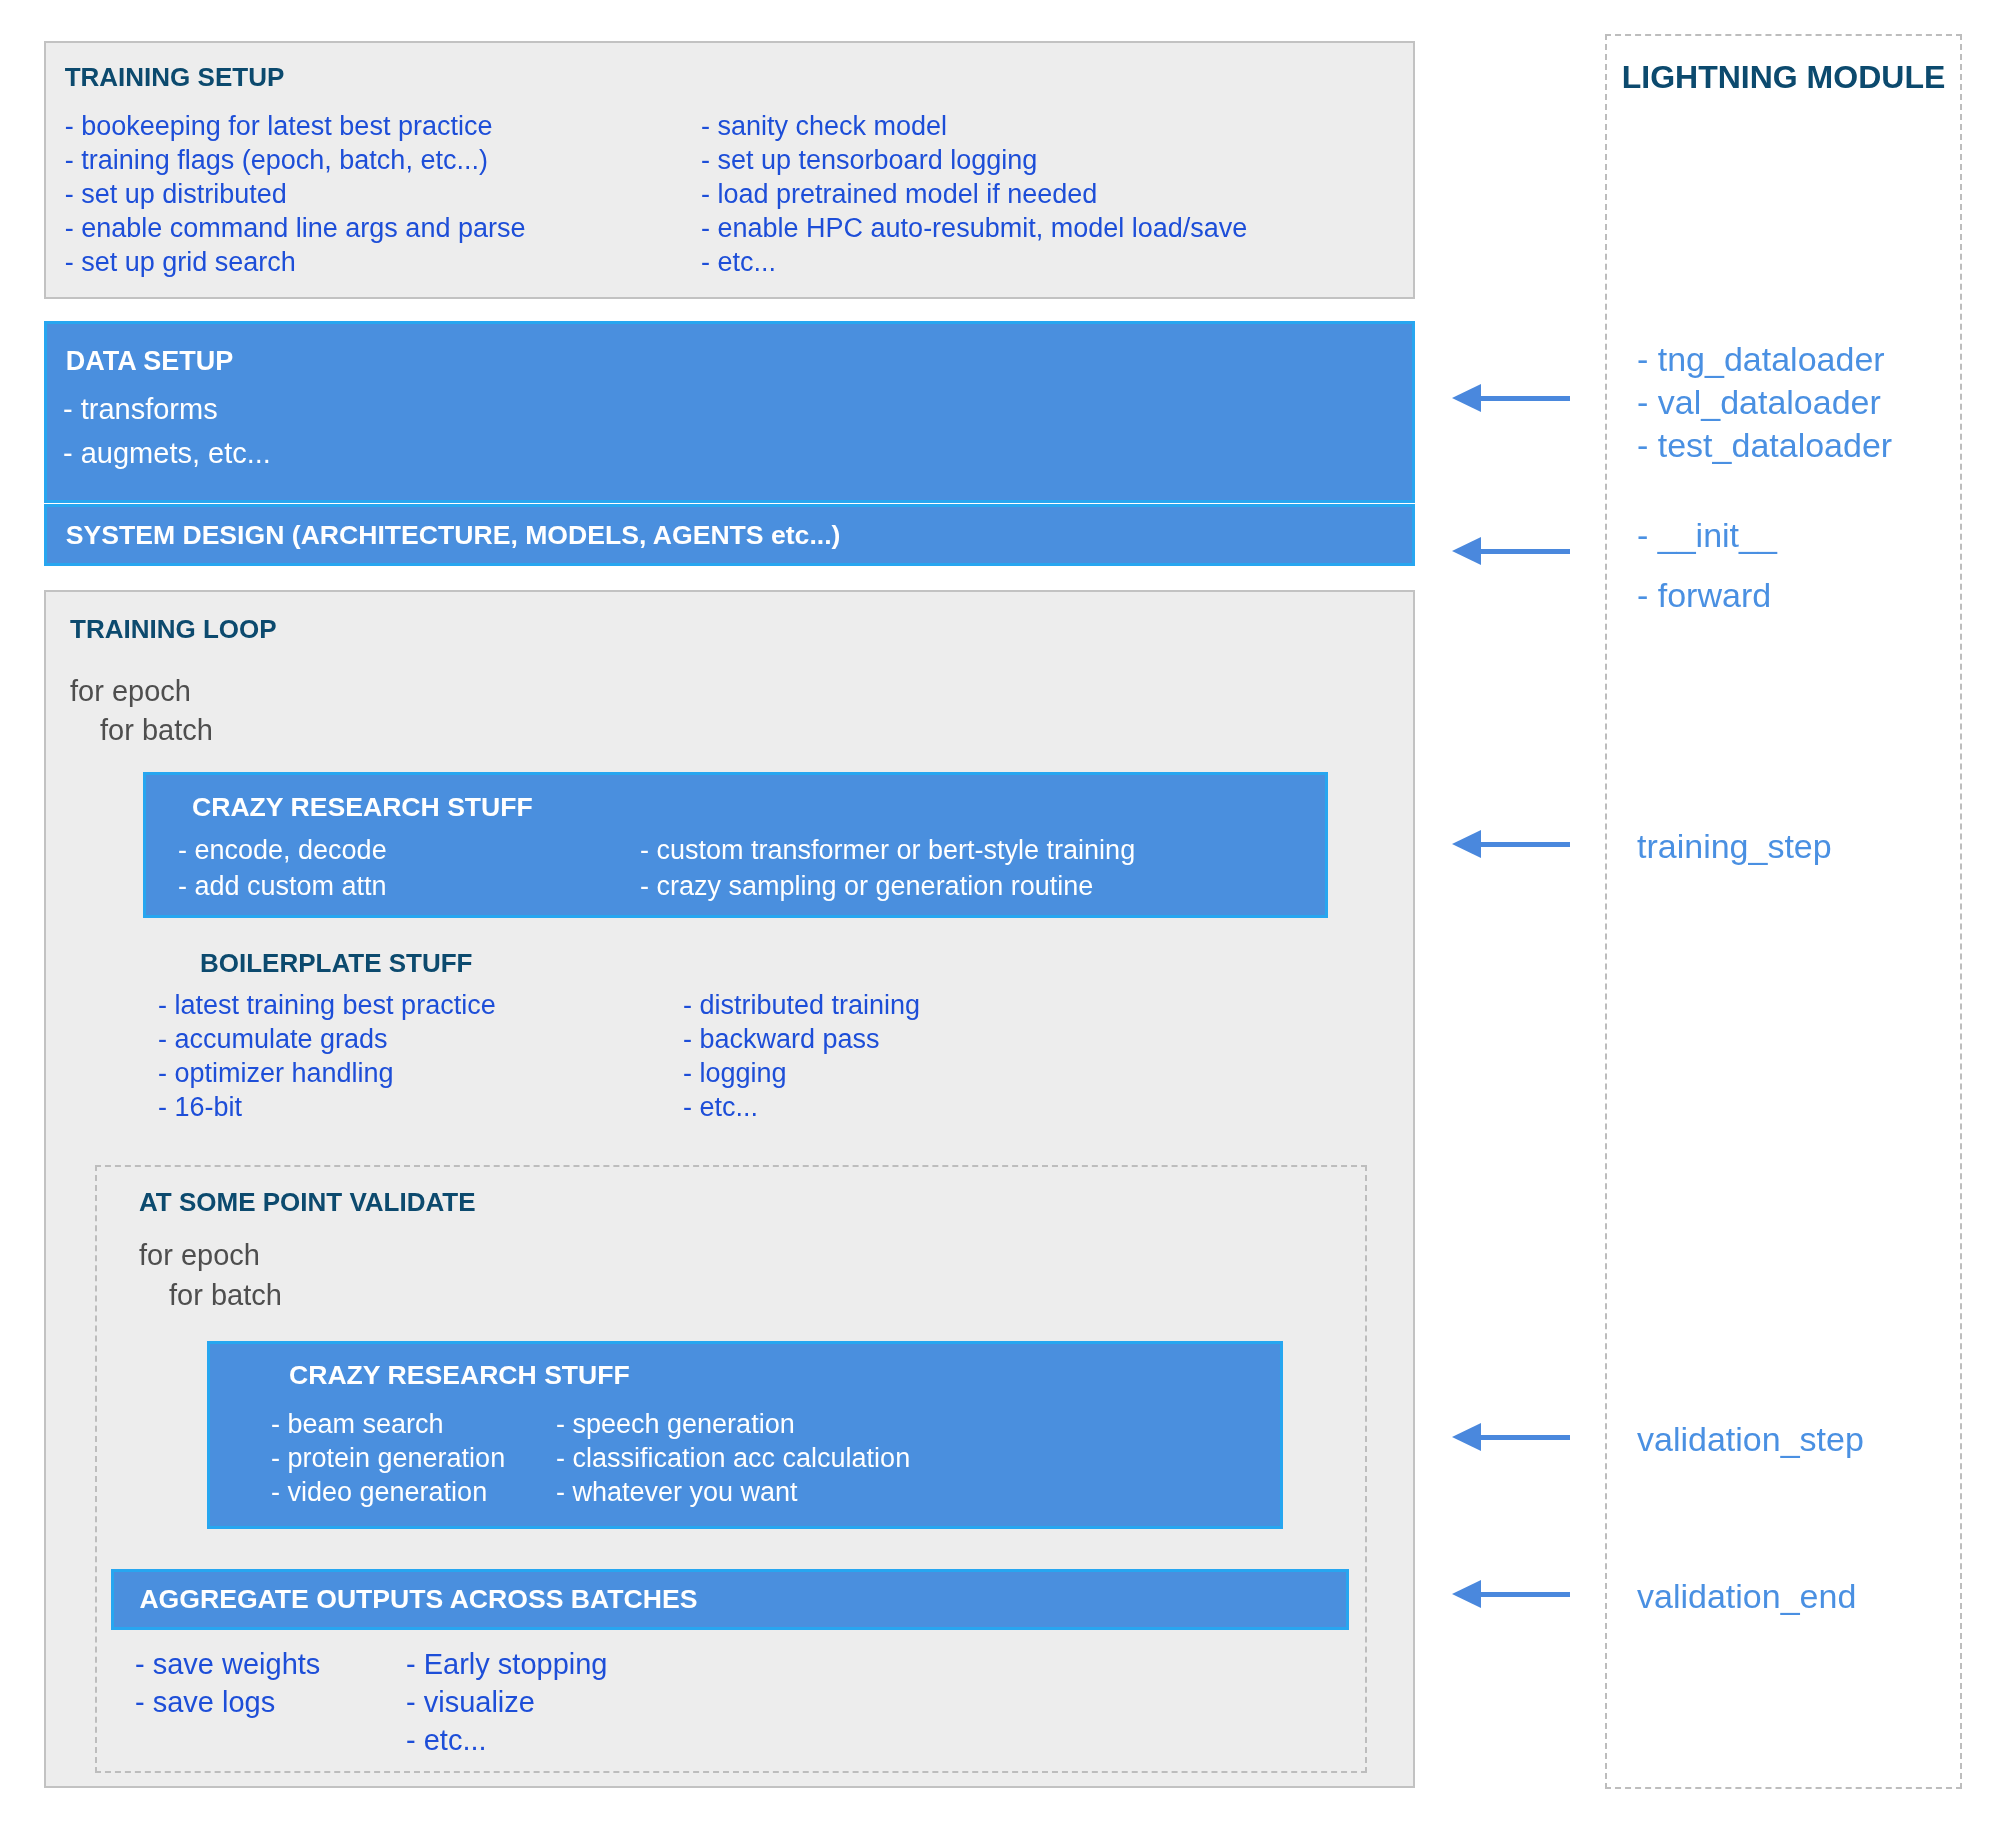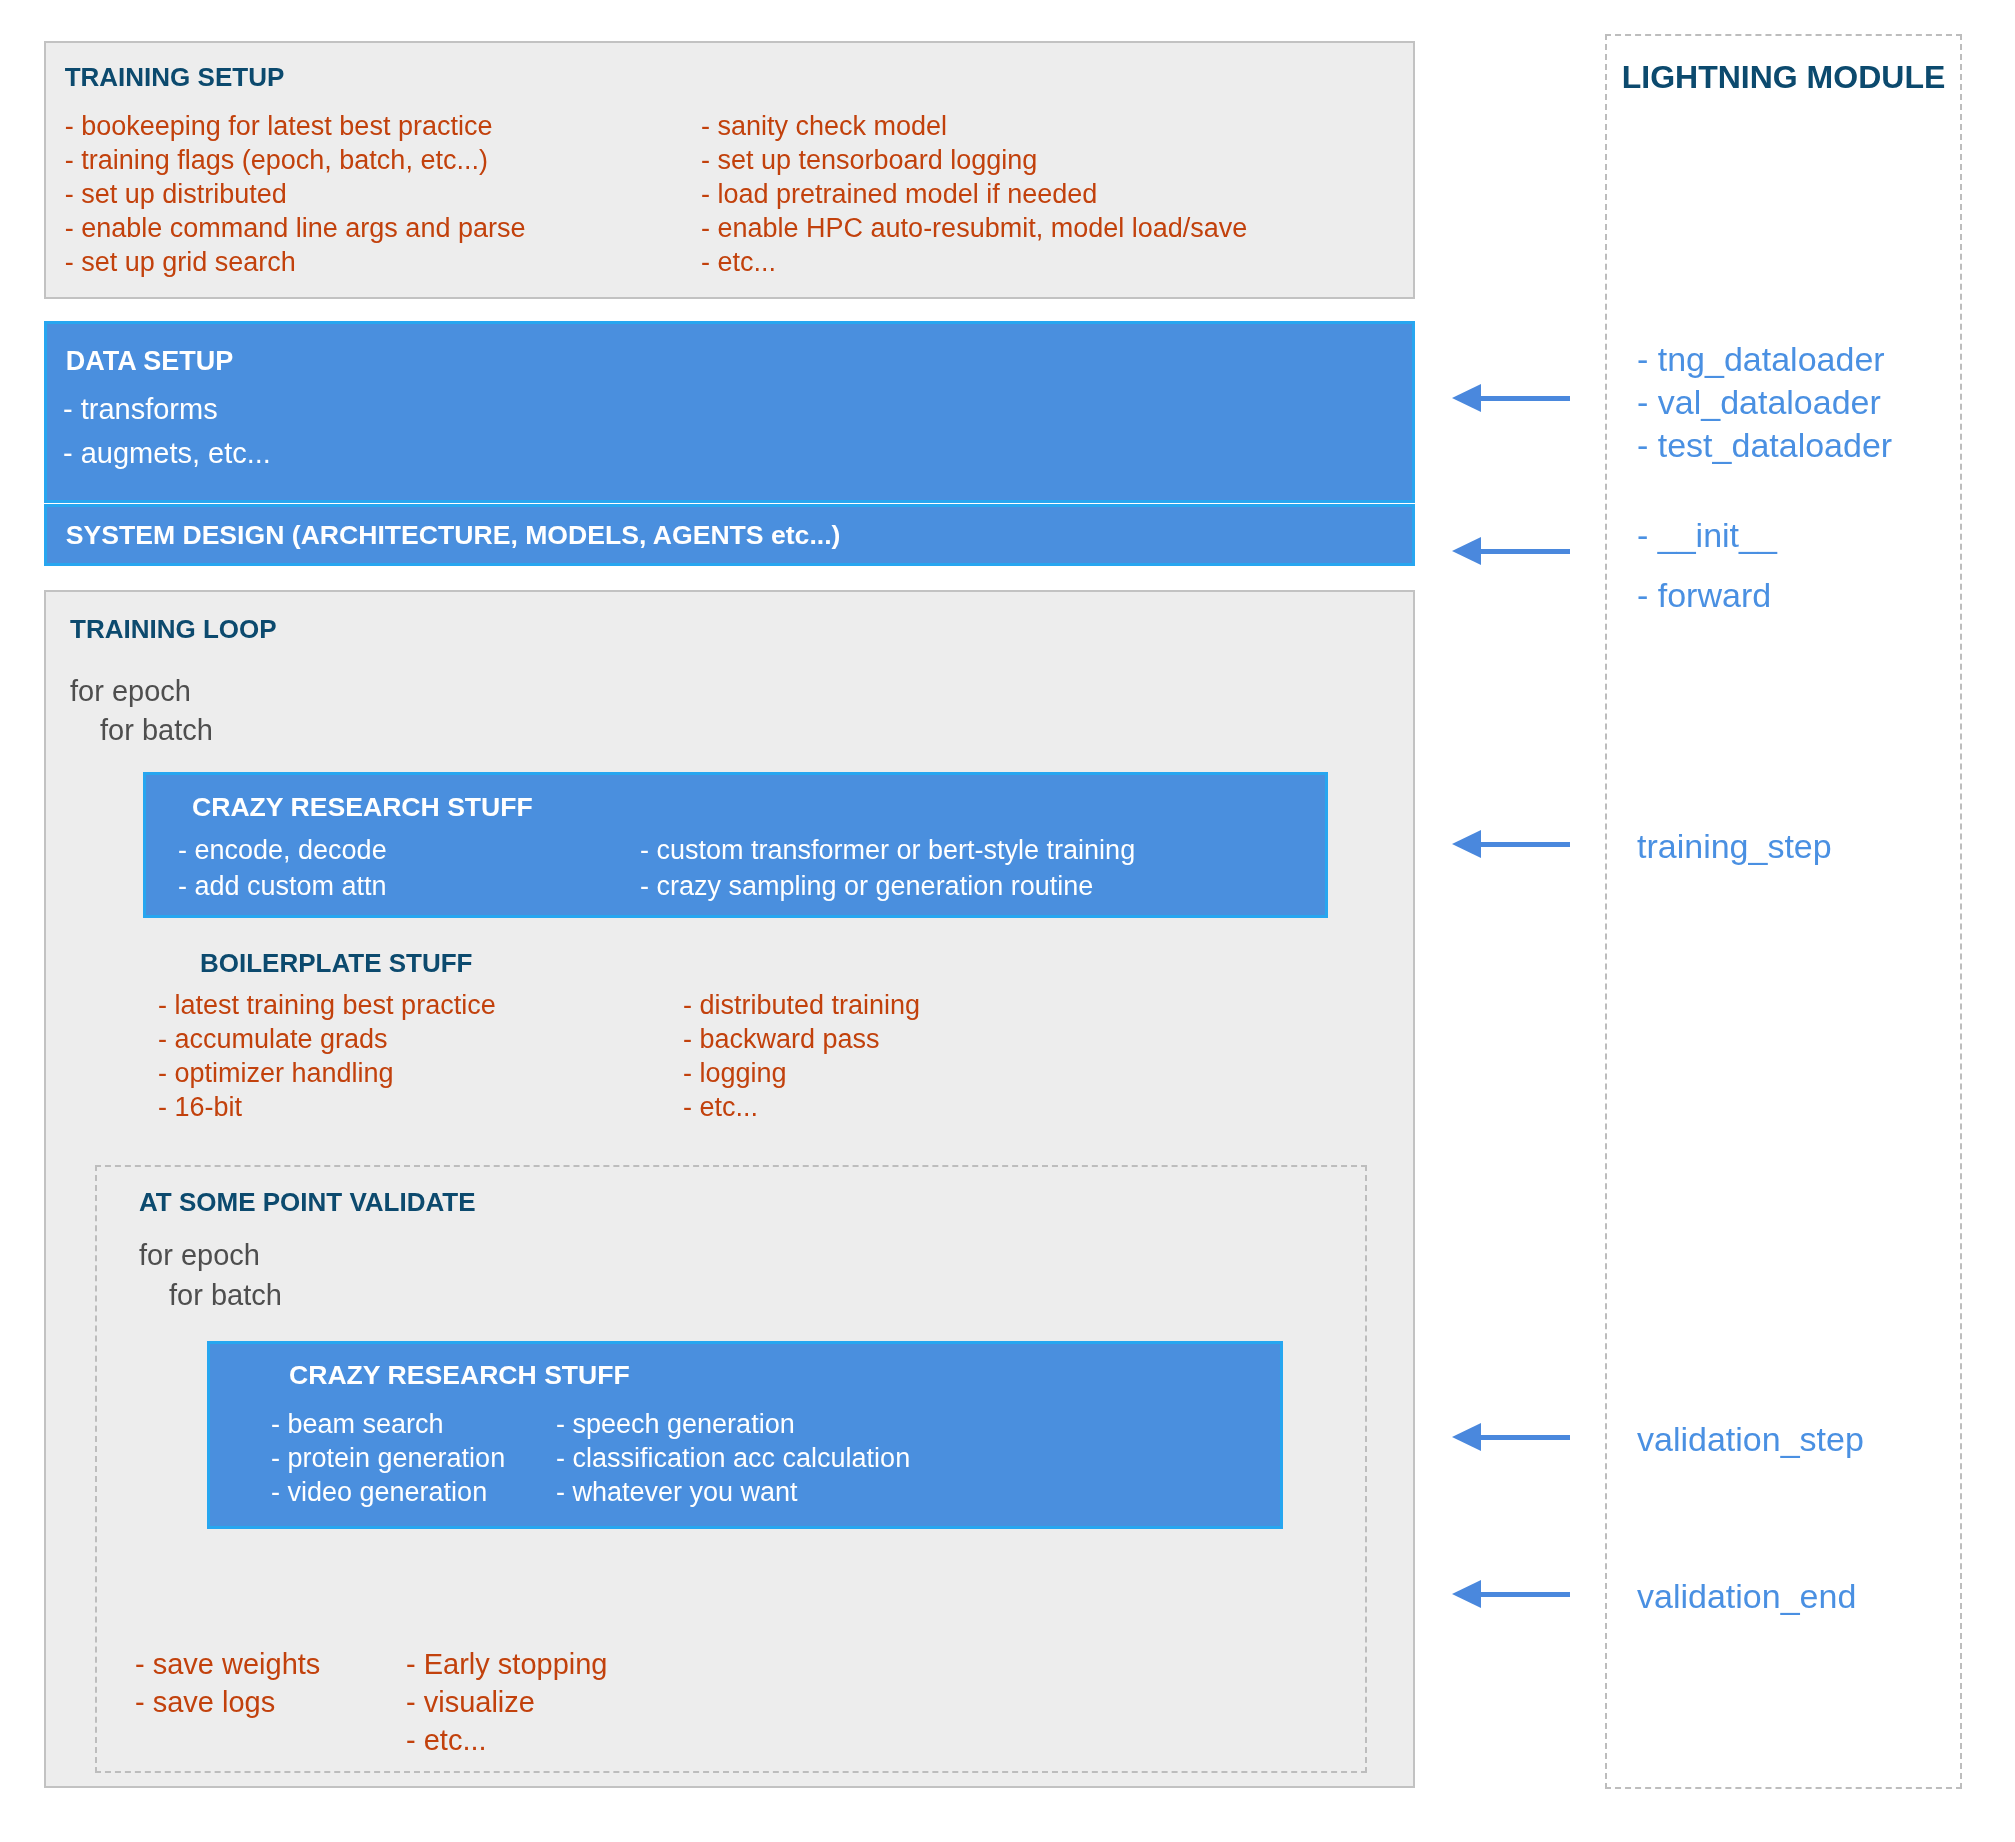--- a/index.html
+++ b/index.html
@@ -8,21 +8,21 @@
   
   .gray-box{background:#EDEDED;border:2.9px solid #C2C2C2;}
   
   .blue-box{background:#4A8FDE;border:3.6px solid #27A6F0;}
   .blue-box .bb-title{color:#ffffff;font-weight:bold;font-size:26.6px;white-space:nowrap;}
   .blue-box .bb-item{color:#ffffff;font-size:27px;white-space:nowrap;}
   
   .dashed-box{border:2.9px dashed #BDBDBD;background:transparent;}
   
   .h-black{color:#0c4a6e;font-weight:bold;font-size:26px;white-space:nowrap;}
-  .bullet{color:#c2410c;font-size:27px;white-space:nowrap;}
+  .bullet{color:#1d4ed8;font-size:27px;white-space:nowrap;}
   .loopline{color:#4E4E4E;font-size:29px;white-space:nowrap;}
   .col{line-height:34px;}
   
   .lm-label{color:#4A90E2;font-size:34px;line-height:43px;white-space:nowrap;}
   
   .arrow{width:119px;height:29px;}
   .arrow .shaft{position:absolute;left:20px;right:1.4px;top:12.2px;height:5px;background:#4A88DD;}
   .arrow .head{position:absolute;left:0;top:0;width:0;height:0;
     border-top:14.4px solid transparent;border-bottom:14.4px solid transparent;
     border-right:29px solid #4A88DD;}
@@ -103,20 +103,23 @@
         <div class="bb-item">- protein generation</div>
         <div class="bb-item">- video generation</div>
       </div>
       <div class="abs" style="left:346px;top:63px;line-height:34px;">
         <div class="bb-item">- speech generation</div>
         <div class="bb-item">- classification acc calculation</div>
         <div class="bb-item">- whatever you want</div>
       </div>
     </div>
 
+    <div class="abs blue-box" style="left:14.4px;top:402px;width:1238px;height:61px;display:flex;align-items:center;">
+      <div class="bb-title" style="margin-left:25px;">AGGREGATE OUTPUTS ACROSS BATCHES</div>
+    </div>
 
     <div class="abs" style="left:38px;top:478px;line-height:38px;">
       <div class="bullet" style="font-size:29px;">- save weights</div>
       <div class="bullet" style="font-size:29px;">- save logs</div>
     </div>
     <div class="abs" style="left:309px;top:478px;line-height:38px;">
       <div class="bullet" style="font-size:29px;">- Early stopping</div>
       <div class="bullet" style="font-size:29px;">- visualize</div>
       <div class="bullet" style="font-size:29px;">- etc...</div>
     </div>

